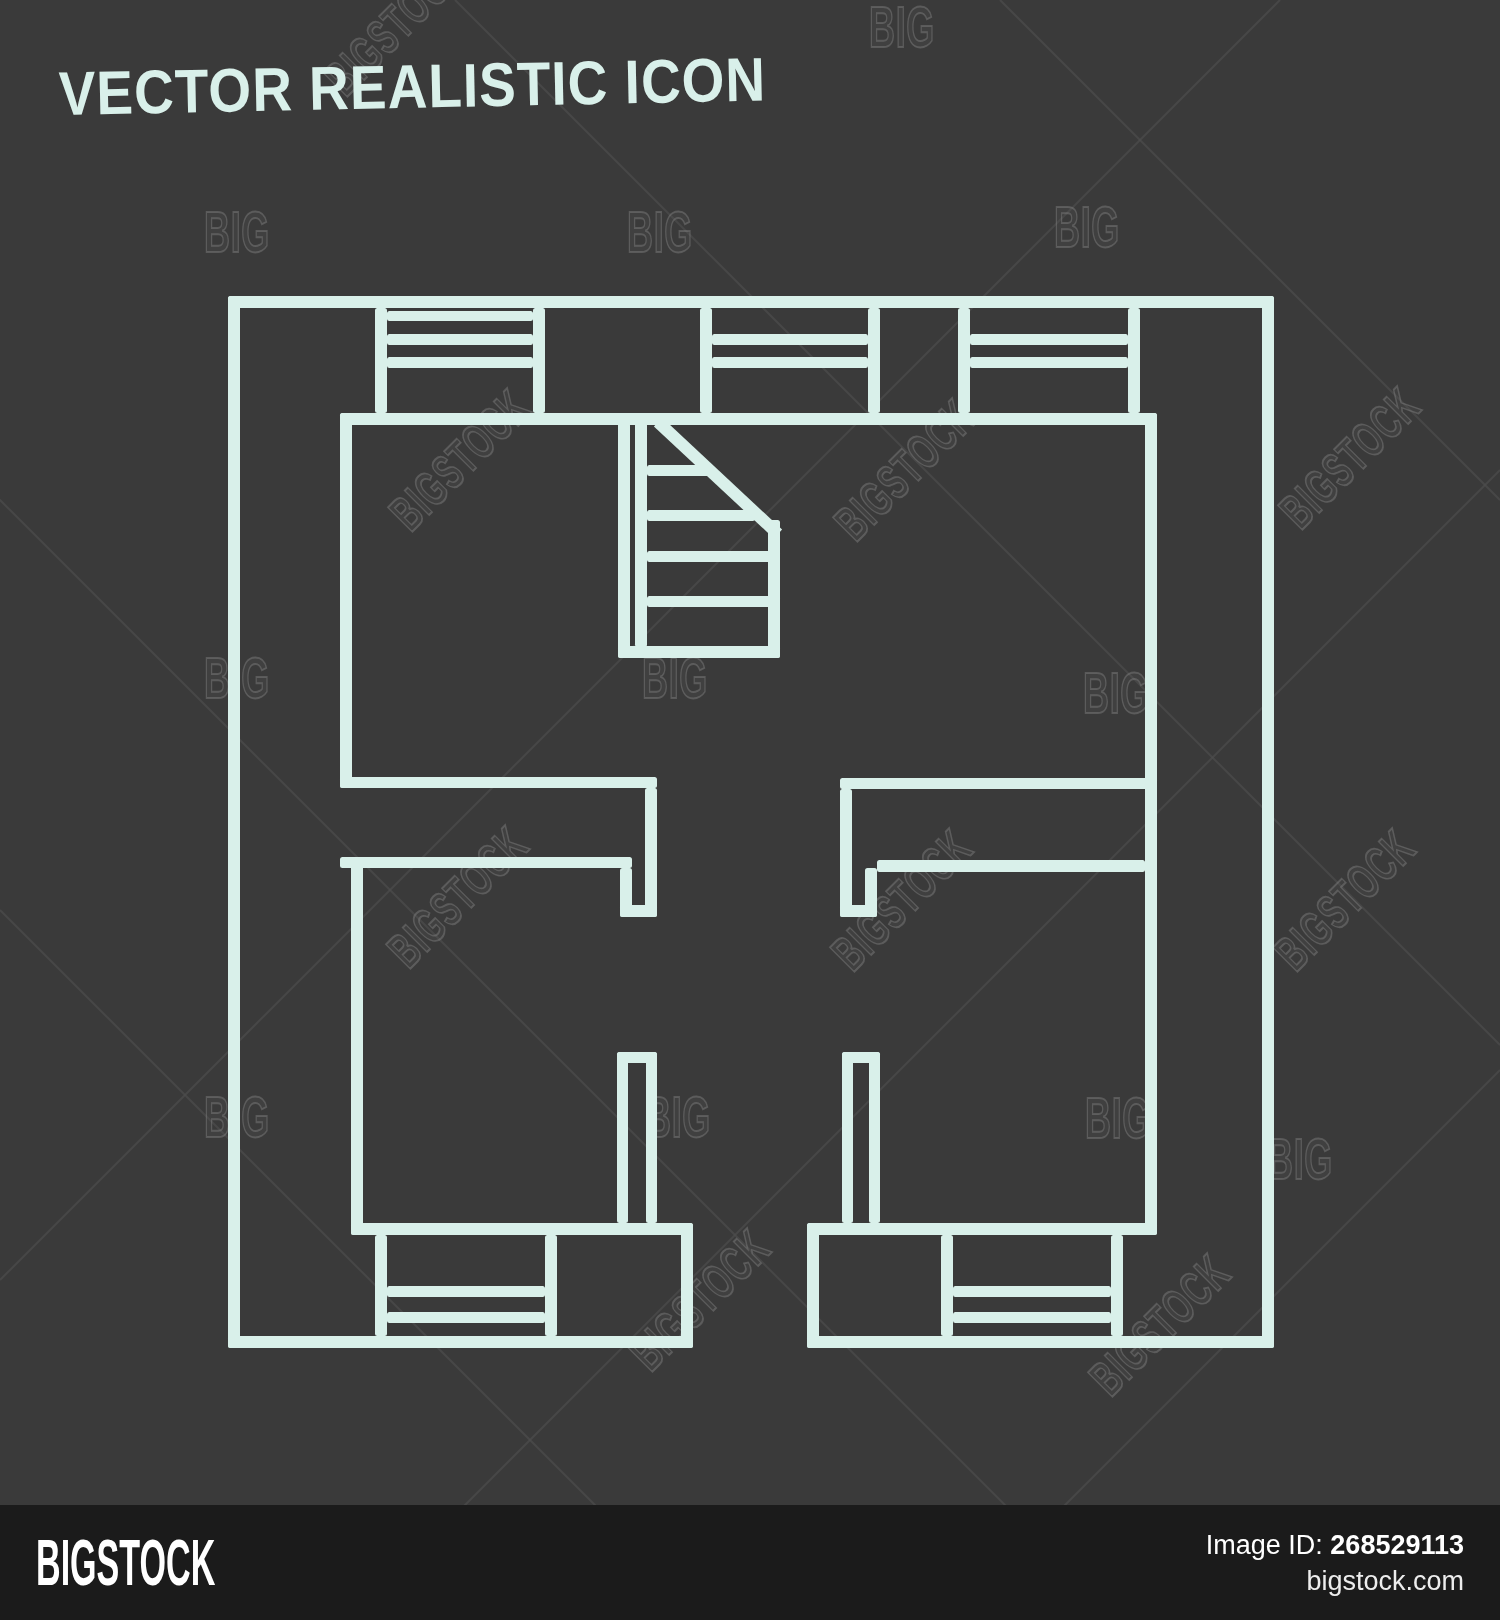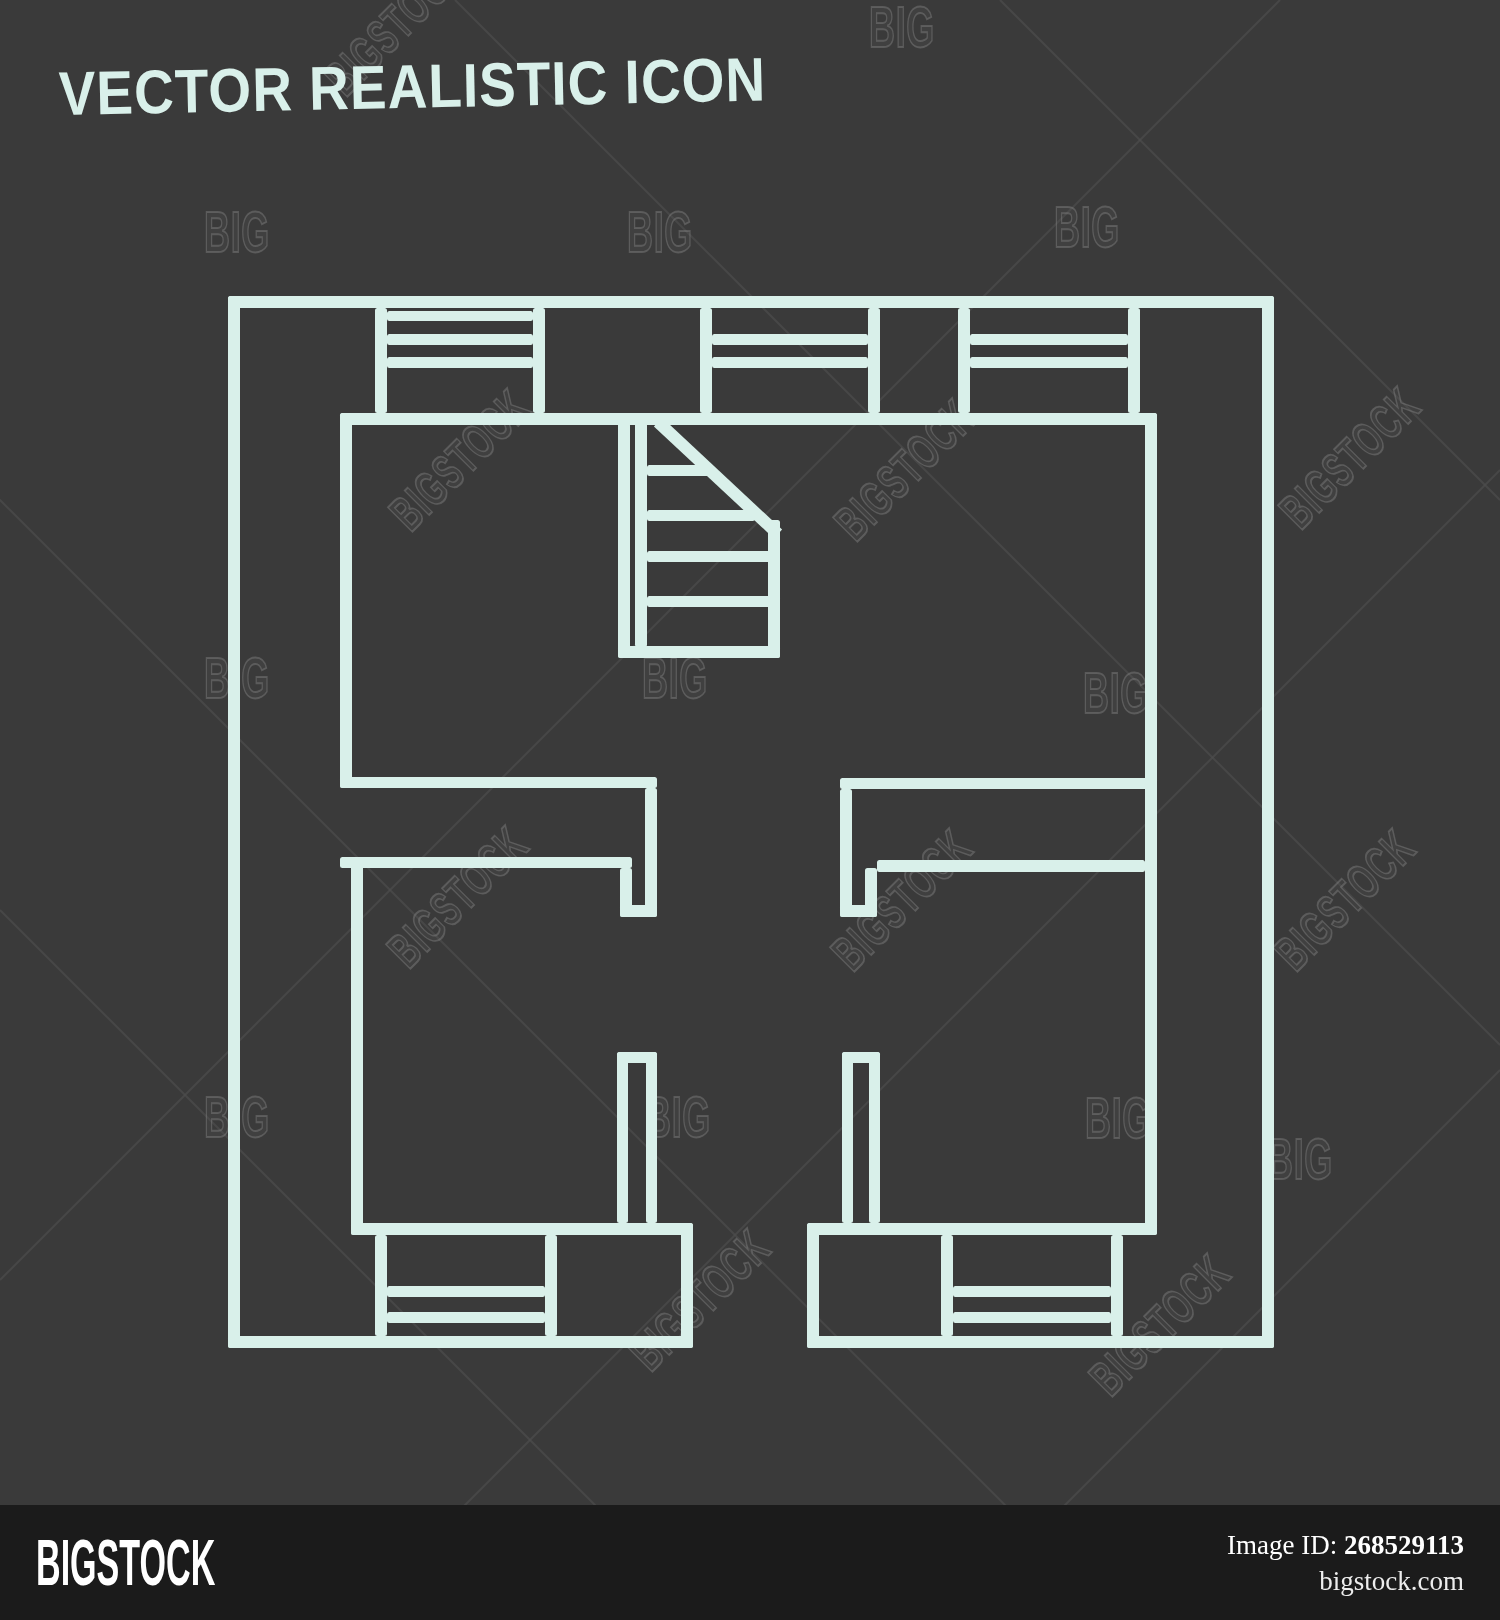--- a/index.html
+++ b/index.html
@@ -18,21 +18,21 @@
   #plan-svg{position:absolute;left:0;top:0;}
   .page-title{position:absolute;left:58px;top:58px;font-size:55px;font-weight:700;
               letter-spacing:1px;transform:rotate(-1.2deg) scaleY(1.12);
               transform-origin:left top;white-space:nowrap;}
   
   .footer-bar{position:absolute;left:0;top:1505px;width:1500px;height:115px;
               display:flex;align-items:center;justify-content:space-between;}
   .footer-logo{font-size:62px;font-weight:700;letter-spacing:0px;
                transform:scaleX(0.55) scaleY(1.05);transform-origin:left center;
                margin-left:36px;white-space:nowrap;}
-  .footer-right{text-align:right;margin-right:36px;font-size:27px;line-height:36px;font-family:Liberation Serif, serif;}
+  .footer-right{text-align:right;margin-right:36px;font-size:27px;line-height:36px;}
   .footer-right .id-num{font-weight:700;}
   .footer-site{opacity:0.92;}
 </style>
 </head>
 <body>
 
 <div class="stage" style="background: rgb(58, 58, 58);">
 
   <div class="image-area">
 

